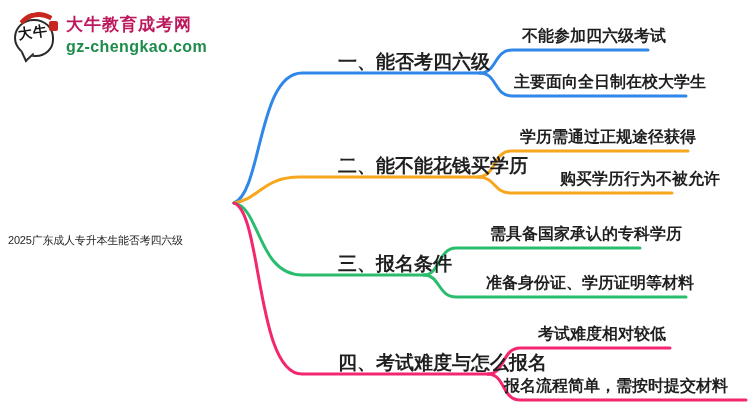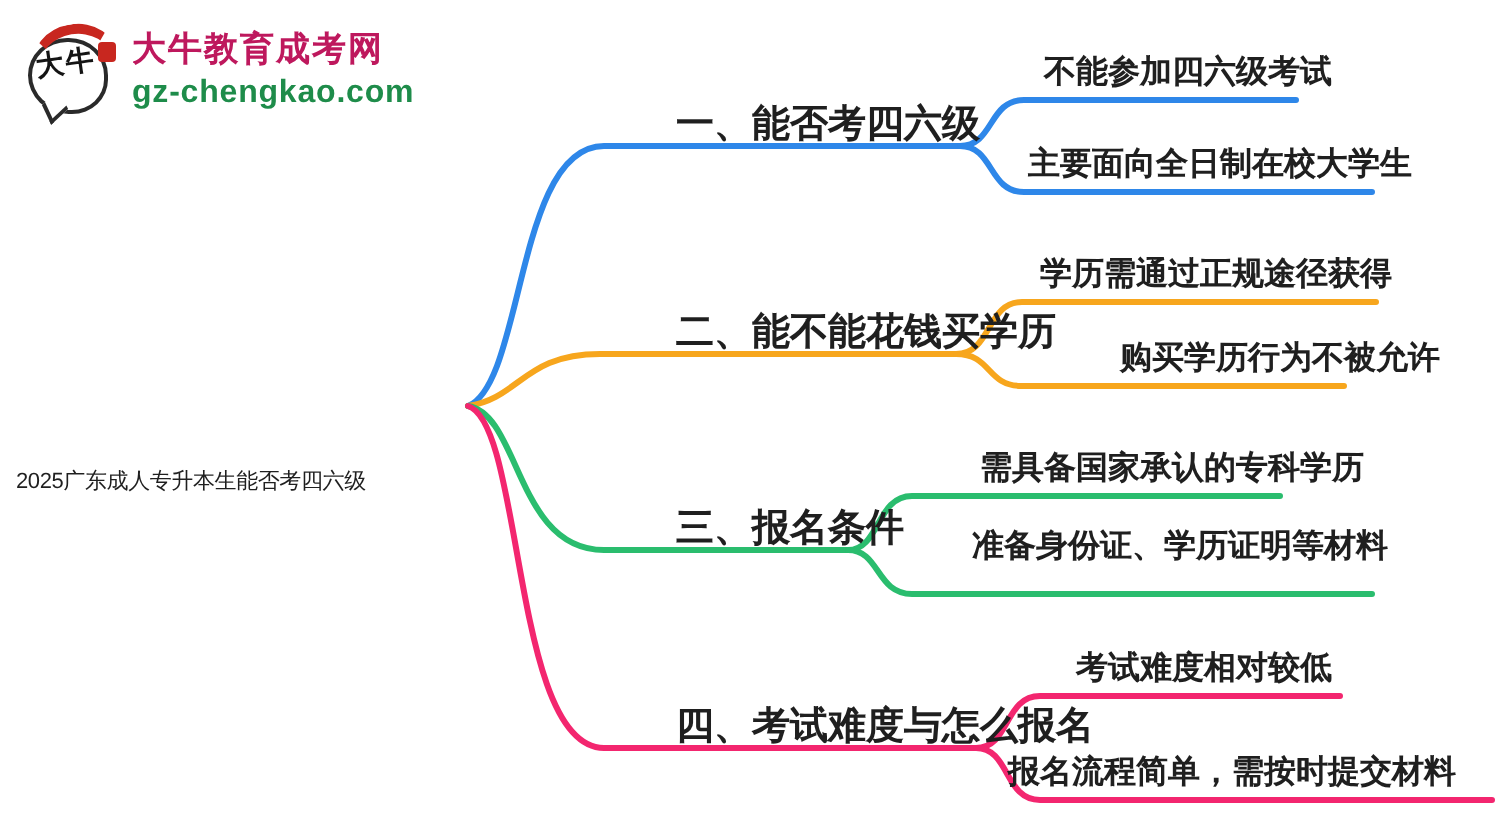--- a/index.html
+++ b/index.html
@@ -39,21 +39,21 @@
   .b1-label { left:338px; top:49px; }
   .b1-c0 { left:522px; top:26px; }
   .b1-c1 { left:514px; top:72px; }
 
   .b2-label { left:338px; top:153px; }
   .b2-c0 { left:520px; top:127px; }
   .b2-c1 { left:520px; top:169px;margin-left:40px; }
 
   .b3-label { left:338px; top:251px; }
   .b3-c0 { left:490px; top:224px; }
-  .b3-c1 { left:486px; top:263px;text-align:center; }
+  .b3-c1 { left:486px; top:273px;text-align:center; }
 
   .b4-label { left:338px; top:350px; }
   .b4-c0 { left:538px; top:324px; }
   .b4-c1 { left:504px; top:376px; }
 </style>
 </head>
 <body>
 
 <div class="stage">
 

